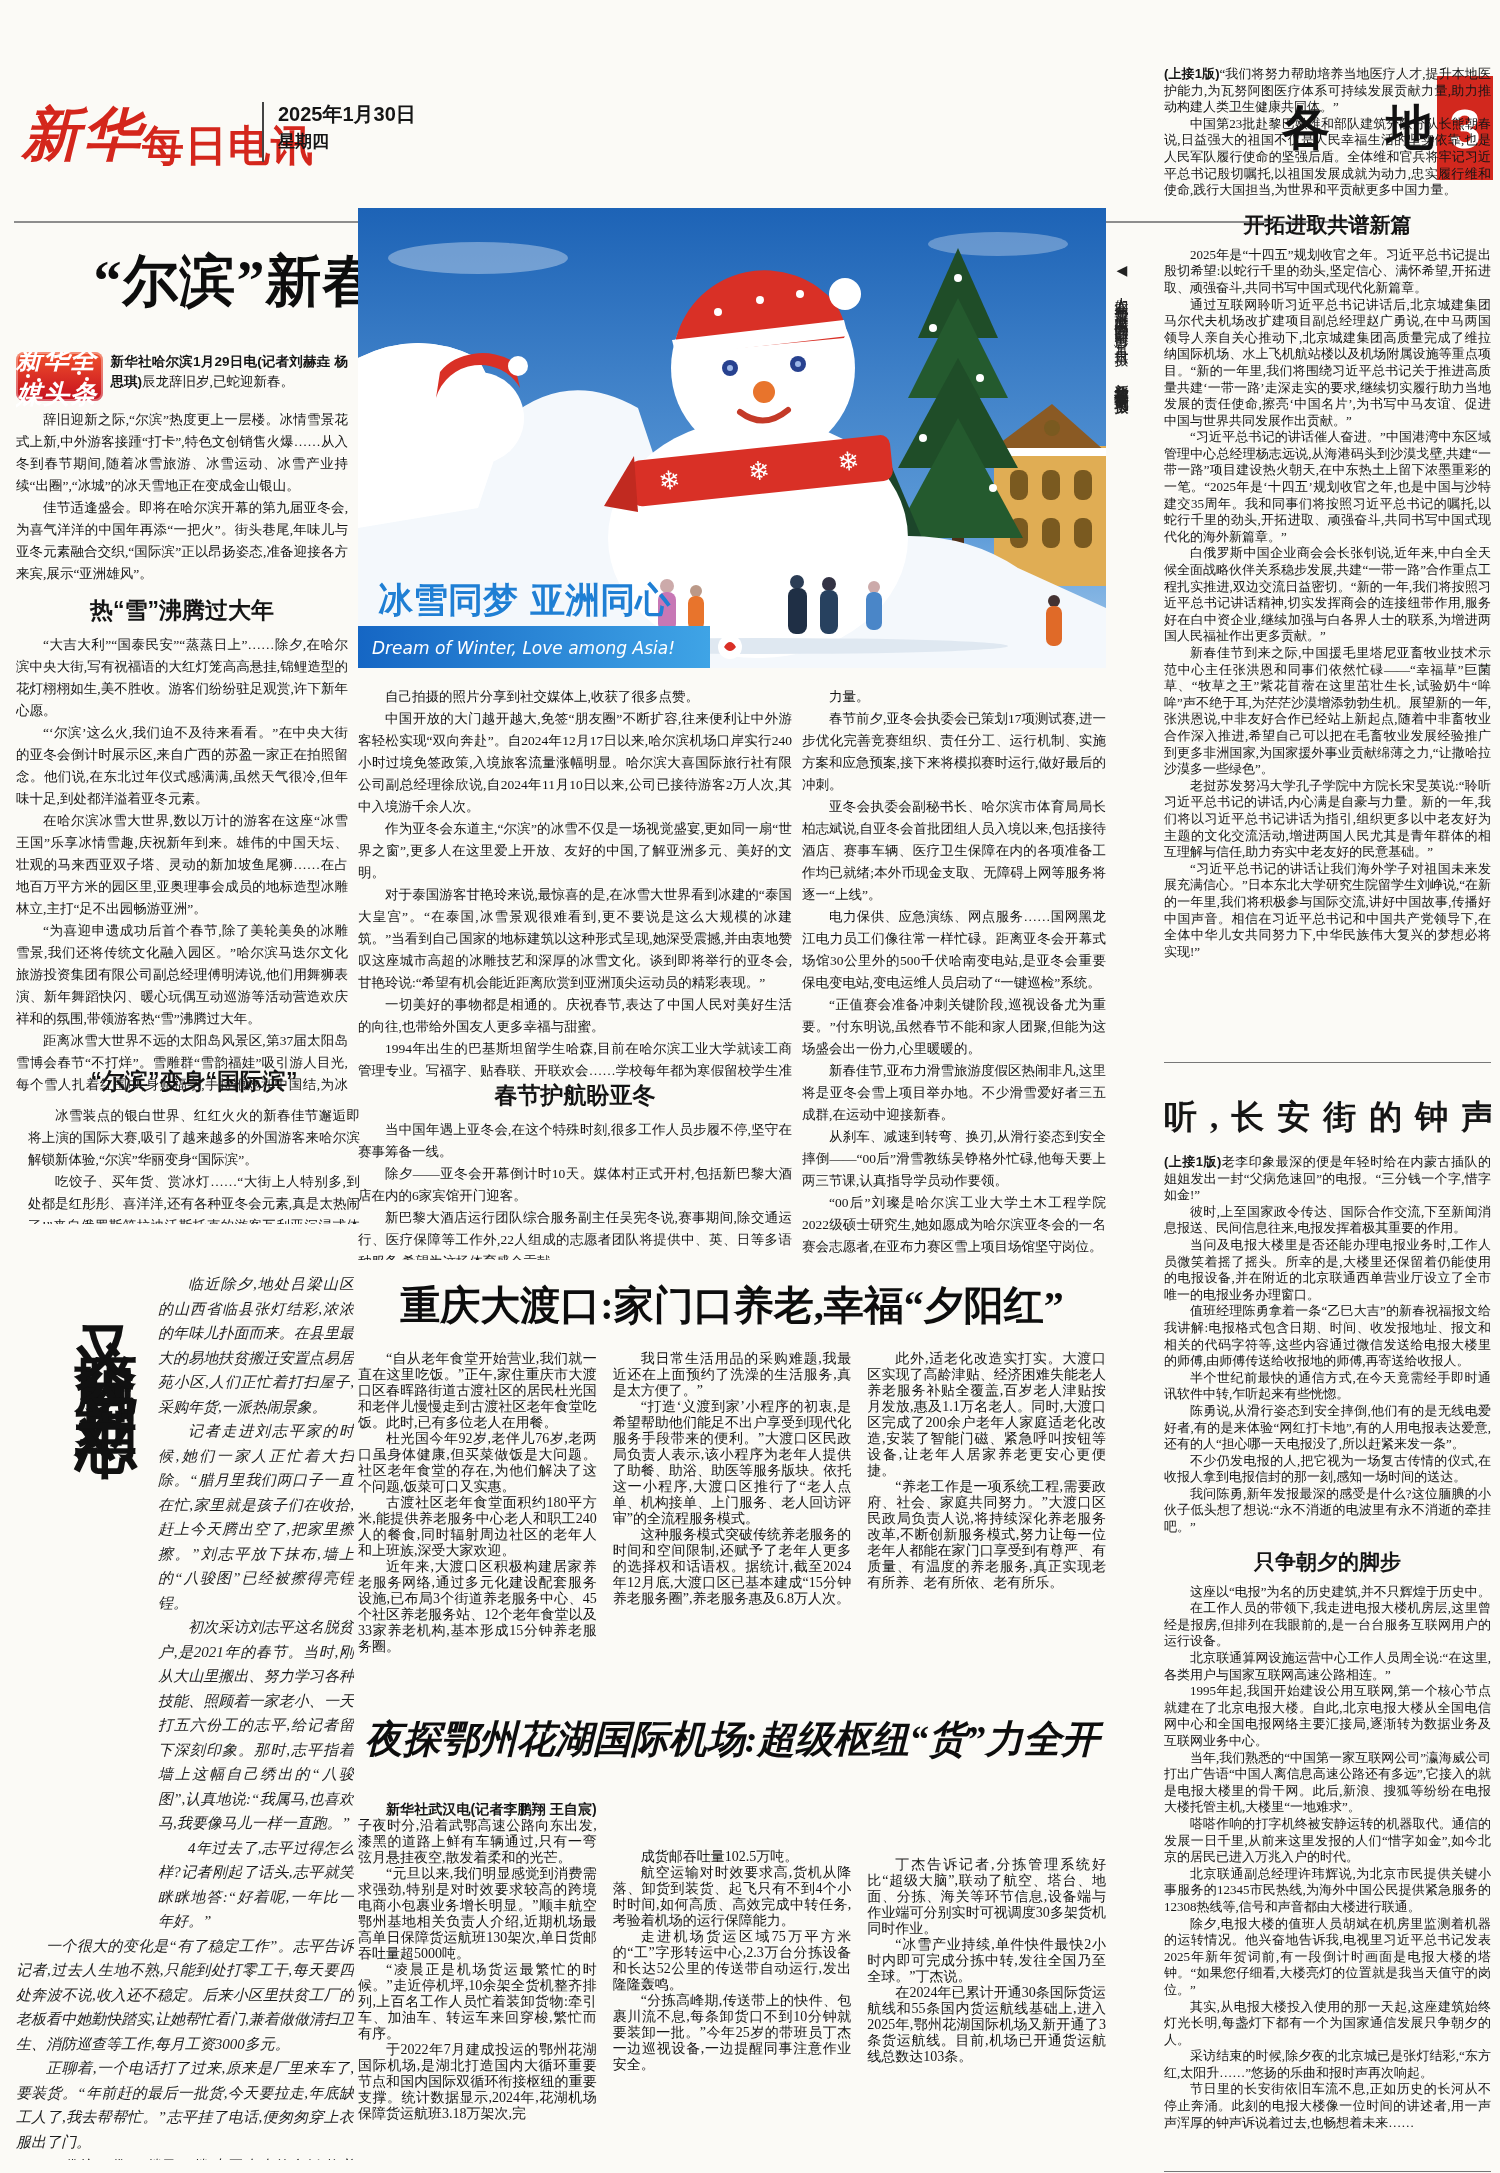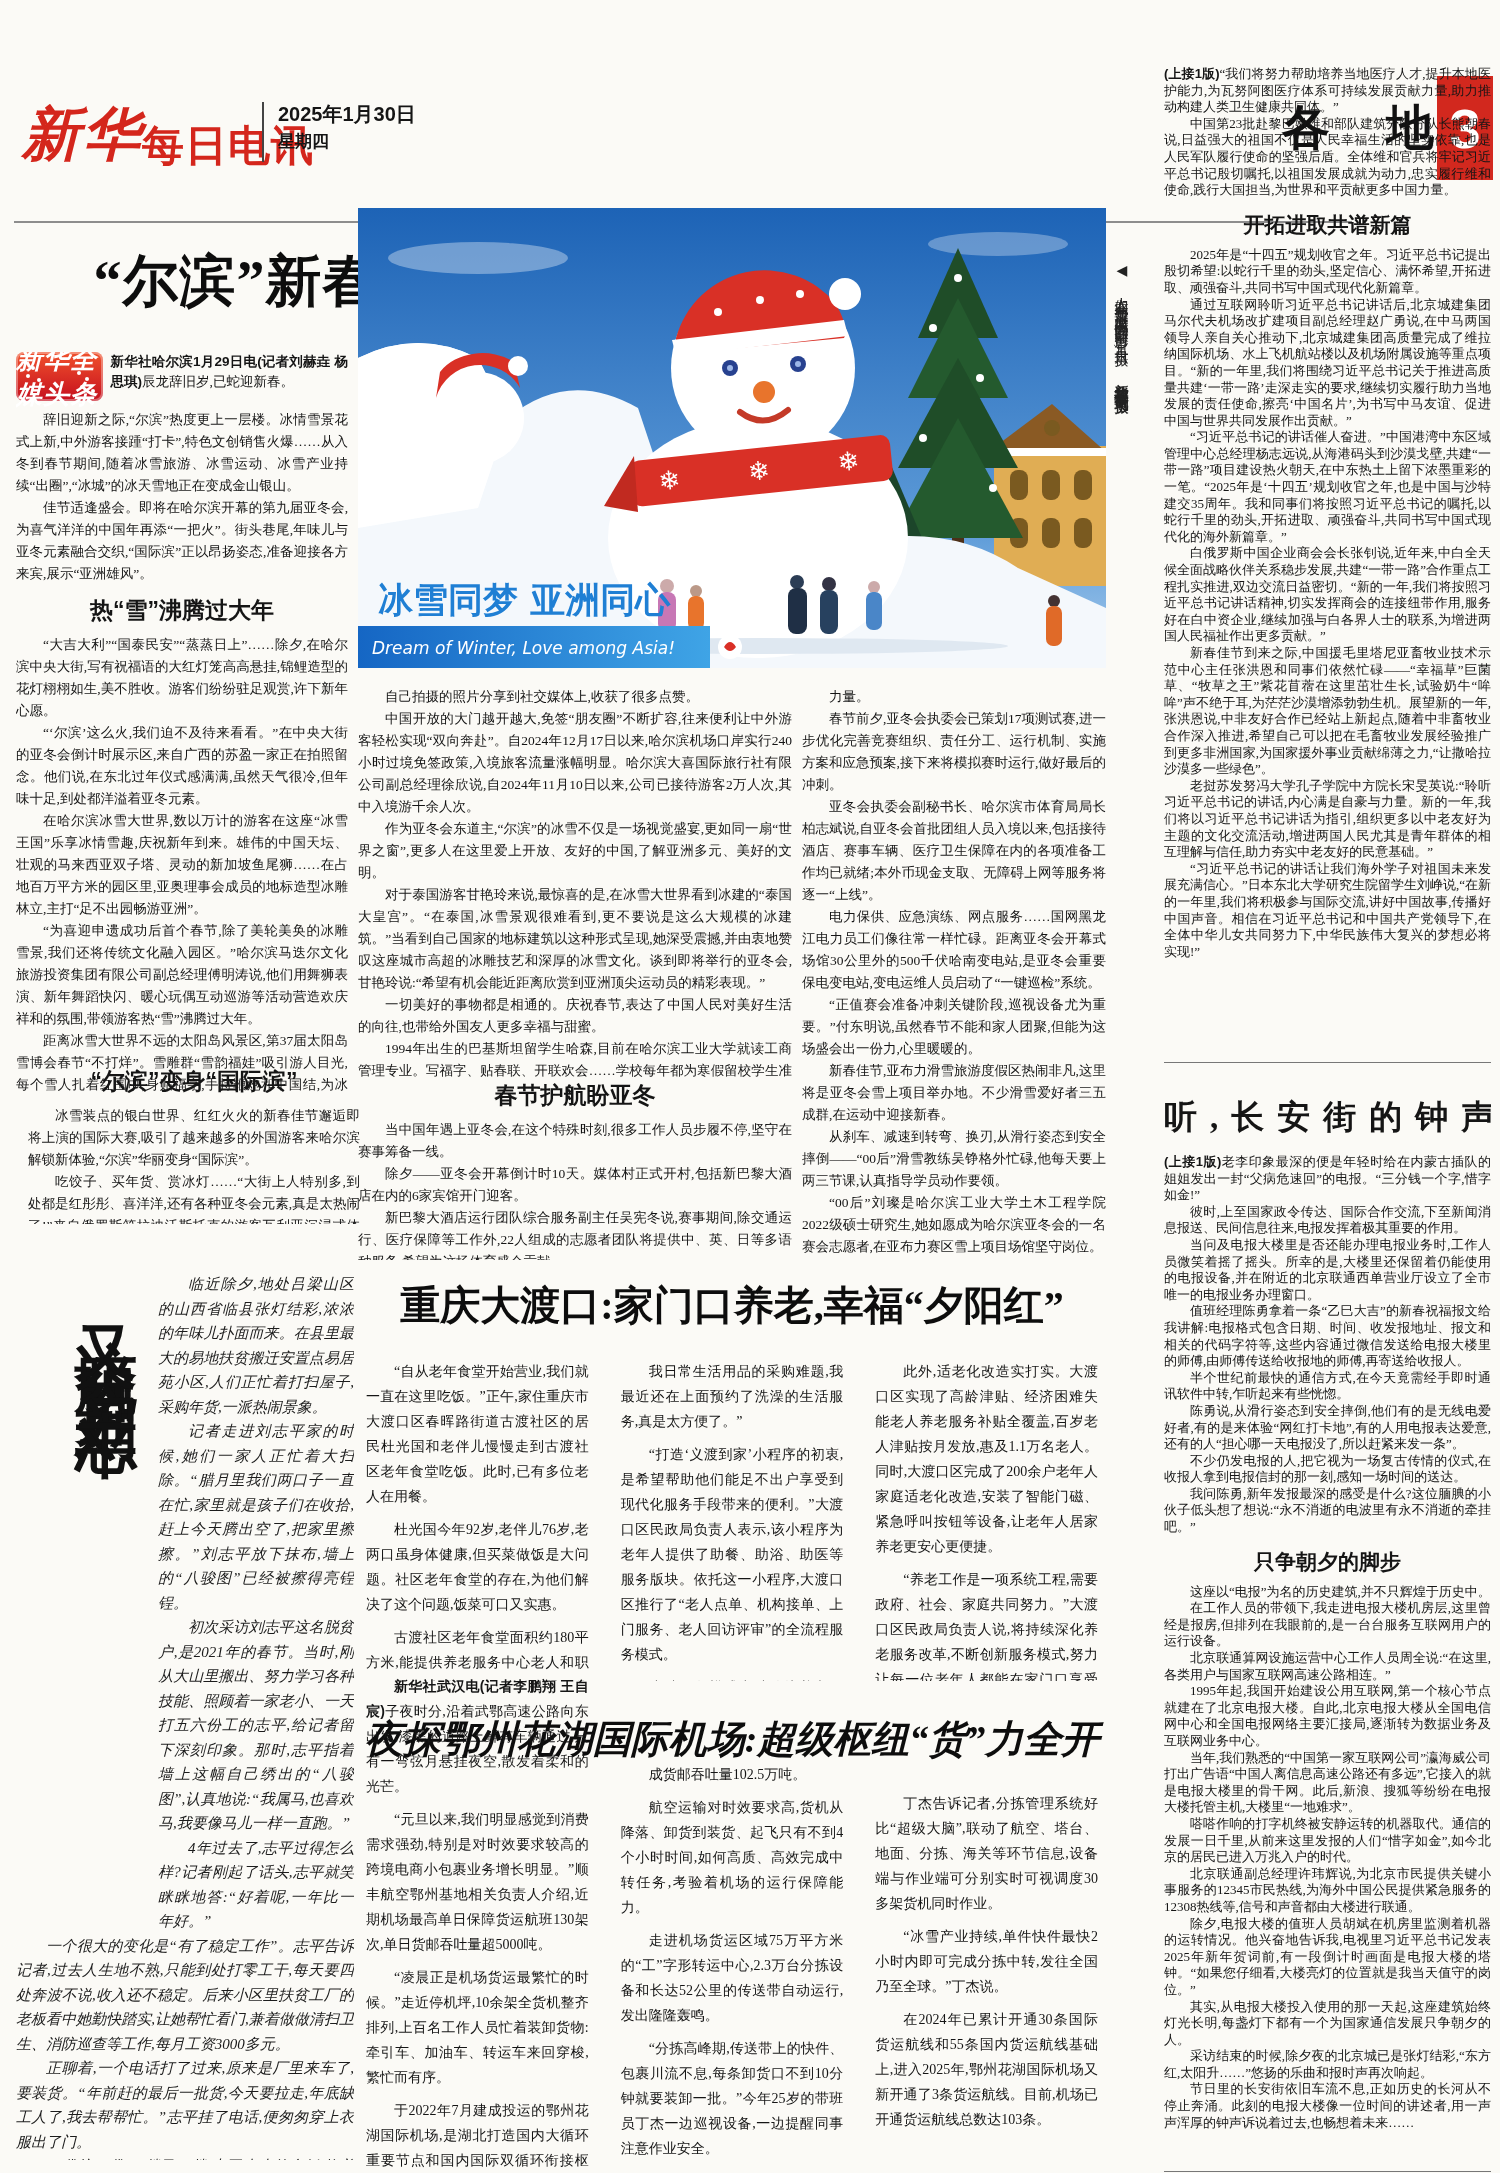--- a/index.html
+++ b/index.html
@@ -34,21 +34,21 @@
   .vcaption b{font-weight:bold;}
   
   .rail p{margin:0;text-indent:2em;text-align:justify;font-size:13px;line-height:16.6px;}
   .rail .sub{font-size:21px;margin:12px 0 8px;}
   .bell{border-top:1.5px solid #777;border-bottom:1.5px solid #777;padding-top:28px;}
   .bell-headline{font-size:33px;font-weight:900;text-align:center;letter-spacing:13px;margin:4px 0 14px;white-space:nowrap;}
   
   .story-headline{font-weight:900;text-align:center;color:#0d0d0d;white-space:nowrap;}
   .cols{display:flex;gap:16px;}
   .cols .c{flex:1;overflow:hidden;}
-  .cols p{margin:8px;text-indent:2em;text-align:justify;font-size:14px;line-height:25px;}
+  .cols p{margin:0;text-indent:2em;text-align:justify;font-size:14px;line-height:16px;}
   .lead-b{font-family:"Liberation Sans",sans-serif;font-weight:bold;}
   
   .side{overflow:hidden;}
   .side .vhead{float:left;writing-mode:vertical-rl;text-orientation:upright;font-size:62px;font-weight:bold;
                line-height:1.05;height:640px;width:96px;margin:4px 20px 8px 26px;letter-spacing:14px;color:#111;}
   .side p{margin:0;text-indent:2em;text-align:justify;font-style:italic;font-size:15px;line-height:24.5px;color:#1c1c1c;}
 </style>
 </head>
 <body>
 

